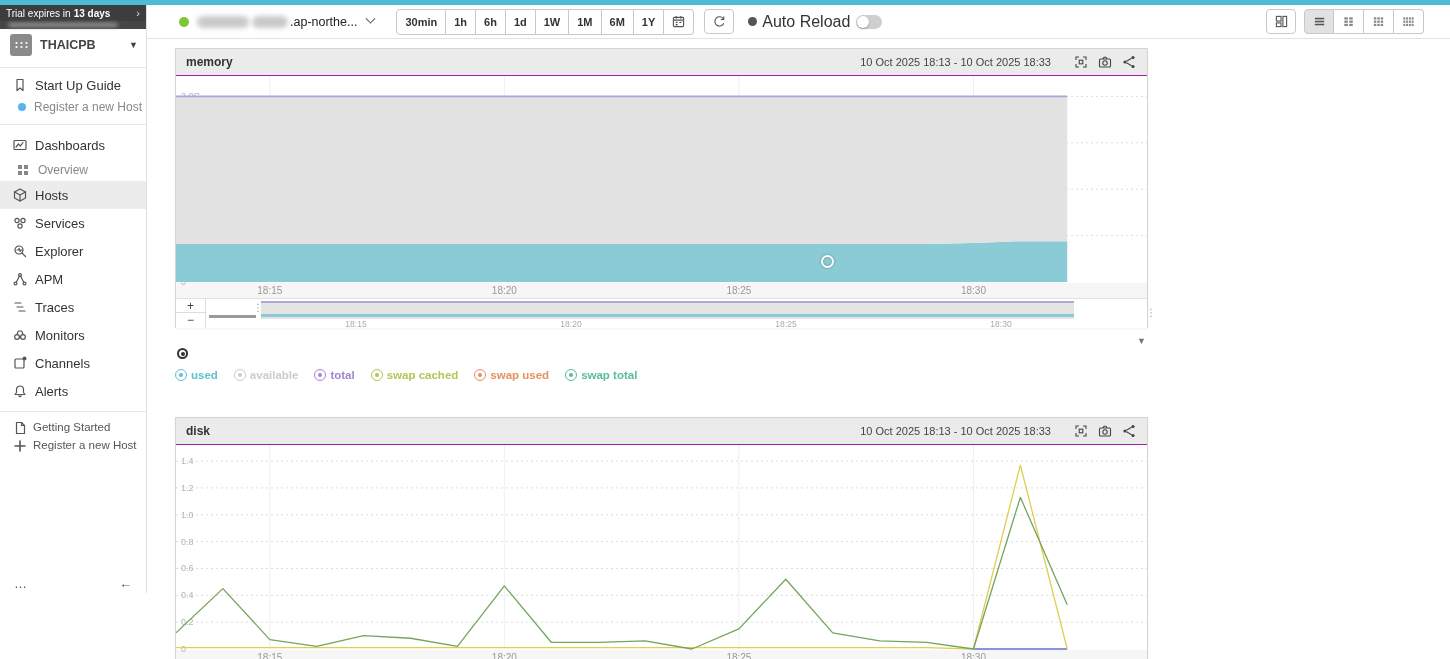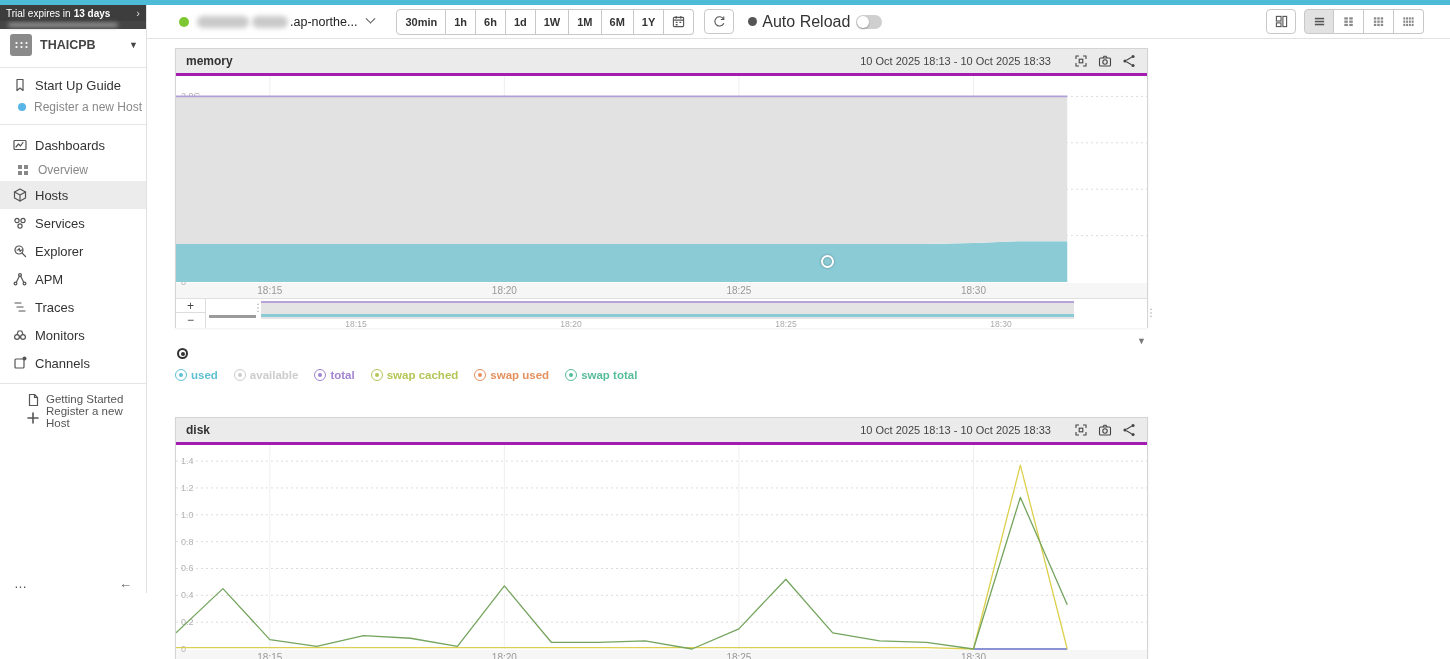--- a/index.html
+++ b/index.html
@@ -23,21 +23,21 @@
   .orgname { font-size:12.5px; font-weight:bold; color:#444; }
   .orgcaret { margin-left:auto; font-size:9px; color:#444; }
   .sdiv { border-top:1px solid #e6e6e6; margin:6px 0; }
   .side-item { height:28px; display:flex; align-items:center; padding-left:12px; font-size:13px; color:#333; cursor:pointer; }
   .side-item.small { height:22px; font-size:13px; }
   .side-item.active { background:#ececec; }
   .side-sub { height:22px; display:flex; align-items:center; padding-left:15px; font-size:12px; color:#888; cursor:pointer; }
   .side-item .ic, .side-sub .ic { width:15px; height:15px; margin-right:8px; display:inline-flex; align-items:center; justify-content:center; flex:none; }
   .ic svg { width:14px; height:14px; stroke:#555; fill:none; stroke-width:1.2; stroke-linejoin:round; stroke-linecap:round; }
   .bluedot { width:8px; height:8px; border-radius:50%; background:#57b5e8; margin-right:8px; margin-left:3px; flex:none;}
-  .side-mini { height:18px; display:flex; align-items:center; padding-left:26px; font-size:11.5px; color:#555; cursor:pointer; }
+  .side-mini { height:18px; display:flex; align-items:center; padding-left:13px; font-size:11.5px; color:#555; cursor:pointer; }
   .side-mini .ic { width:13px; height:13px; margin-right:7px;}
   .sfooter { position:absolute; bottom:2px; left:0; width:100%; display:flex; align-items:center; padding:0 14px; justify-content:space-between; color:#555; font-size:13px;}
 
   
   .hd { position:absolute; left:147px; top:5px; width:1303px; height:34px; background:#fff; border-bottom:1px solid #e2e2e2; display:flex; align-items:center; }
   .statusdot { width:10px; height:10px; border-radius:50%; margin-left:32px; flex:none;}
   .hostblob { height:12px; background:#c9c9c9; border-radius:7px; filter:blur(2.5px); margin-left:8px; }
   .hostsuffix { font-size:12.5px; font-weight:normal; color:#222; margin-left:2px; white-space:nowrap;}
   .chev { width:7px; height:7px; border-right:1.5px solid #555; border-bottom:1.5px solid #555; transform:rotate(45deg) translate(-2px,-2px); margin-left:10px;}
   .btngroup { display:flex; margin-left:22px; }
@@ -56,21 +56,21 @@
   .vgroup { display:flex; }
   .vgroup .sqbtn { border-radius:0; border-left:none; }
   .vgroup .sqbtn:first-child { border-left:1px solid #c8c8c8; border-radius:4px 0 0 4px; }
   .vgroup .sqbtn:last-child { border-radius:0 4px 4px 0; }
   .vgroup .sqbtn.active { background:#e2e2e2; }
 
   
   .panel { position:absolute; left:175px; width:973px; background:#fff; border:1px solid #d4d4d4; box-shadow:0 1px 2px rgba(0,0,0,.06); }
   .panel.memory { top:48px; height:280px; }
   .panel.disk { top:417px; height:242px; }
-  .phead { height:27px; background:#ebebeb; border-bottom:3px solid #a21caf; display:flex; align-items:center; padding:0 10px; }
+  .phead { height:27px; background:#ebebeb; border-bottom:1px solid #a21caf; display:flex; align-items:center; padding:0 10px; }
   .ptitle { font-size:12px; font-weight:bold; color:#333; }
   .pright { margin-left:auto; display:flex; align-items:center; }
   .prange { font-size:11px; color:#444; margin-right:14px; }
   .pic { width:15px; height:15px; margin-left:9px; cursor:pointer; display:inline-flex; }
   .pic svg { width:14px; height:14px; stroke:#444; fill:none; stroke-width:1.1; }
   .chart { display:block; }
 
   
   .zoombar { position:relative; height:30px; border-top:1px solid #e0e0e0; background:#fff; }
   .pm { position:absolute; left:0; top:0; width:30px; height:29px; border-right:1px solid #ddd; }
@@ -216,20 +216,29 @@
       <span>Monitors</span>
     </div>
     <div class="side-item">
       <span class="ic">
         <svg viewBox="0 0 14 14">
             <rect x="2" y="3" width="9" height="9" rx="1"></rect>
             <circle cx="11.5" cy="2.5" r="2" fill="#555" stroke="none"></circle>
           </svg>
         </span>
       <span>Channels</span>
+    </div>
+    <div class="side-item">
+      <span class="ic">
+        <svg viewBox="0 0 14 14">
+            <path d="M7 2 a3.5 3.5 0 0 1 3.5 3.5 v3 l1.5 2 H2 l1.5 -2 v-3 A3.5 3.5 0 0 1 7 2 Z"></path>
+            <path d="M5.8 11.8 a1.3 1.3 0 0 0 2.4 0"></path>
+          </svg>
+        </span>
+      <span>Alerts</span>
     </div>
 
     <div class="sdiv"></div>
 
     <div class="side-mini">
       <span class="ic">
         <svg viewBox="0 0 14 14">
             <path d="M3.5 1.5 h5 l3 3 v8 h-8 z"></path>
             <path d="M8.5 1.5 v3 h3"></path>
           </svg></span>

